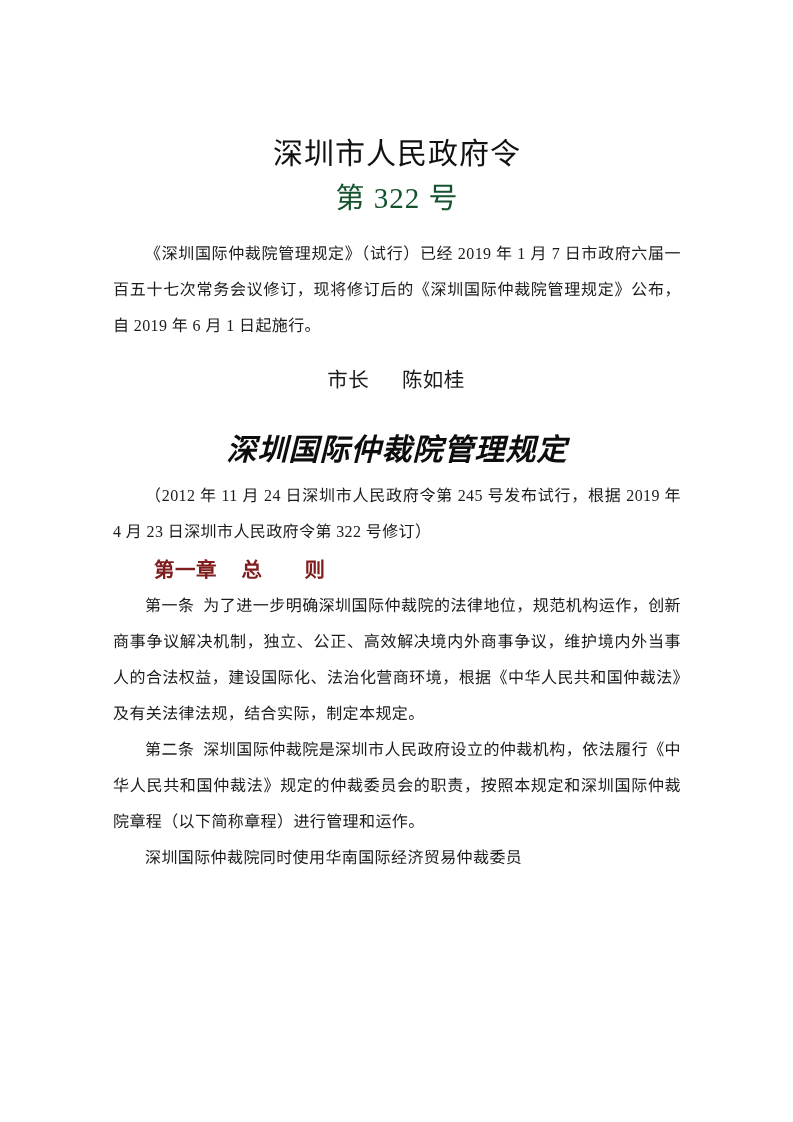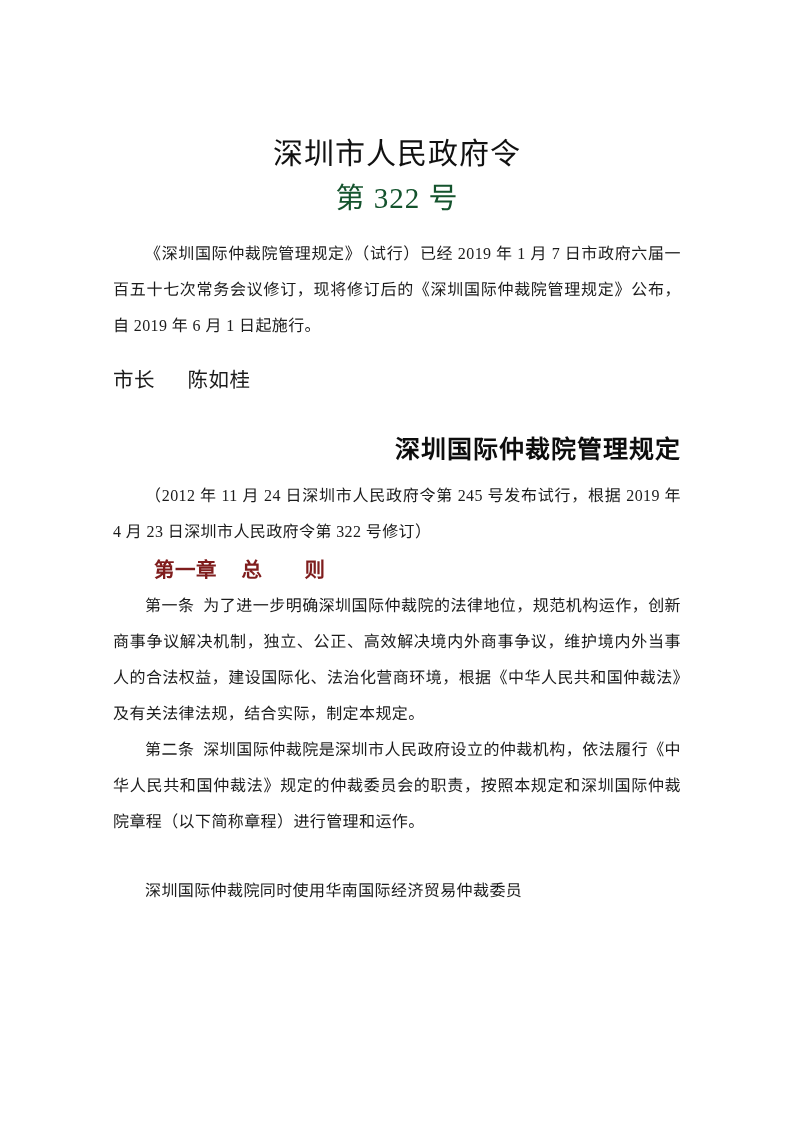--- a/index.html
+++ b/index.html
@@ -73,41 +73,42 @@
   .preamble {
     padding-top: 18px;
   }
 
   
   .sig-block {
     margin-top: 18px;
   }
   .sig-line {
     margin: 0;
-    text-align: left;
+    text-align: center;
     font-family: "Liberation Serif", "DejaVu Serif", serif;
     font-size: 20.5px;
     line-height: 36px;
     letter-spacing: 0.4px;
     color: #1b1b1b;
     padding-right: 2px;
   }
   .sig-gap { display: inline-block; width: 1.6em; }
 
   
   .reg-title {
     margin: 0;
     padding-top: 30px;
-    text-align: right;
+    text-align: center;
     font-family: "Liberation Serif", "DejaVu Serif", serif;
-    font-size: 25px;
+    font-size: 30px;
     font-weight: 700;
     line-height: 44px;
     letter-spacing: 1px;
     color: #0d0d0d;
+    font-style: italic;
   }
 
   .reg-source {
     padding-top: 6px;
     font-family: Liberation Serif, serif;
   }
 
   
   .chapter-heading {
     margin: 0;
@@ -122,21 +123,20 @@
   }
   .chapter-gap { display: inline-block; width: 1.2em; }
 
   
   .art-label { }
   .art-gap { display: inline-block; width: 0.55em; }
 
   
   .clipped {
     overflow: hidden;
-    margin-top: 33px;
   }
 </style>
 </head>
 <body>
 
 <div class="page">
   <div class="content">
 
     <h1 class="decree-title">深圳市人民政府令</h1>
 

